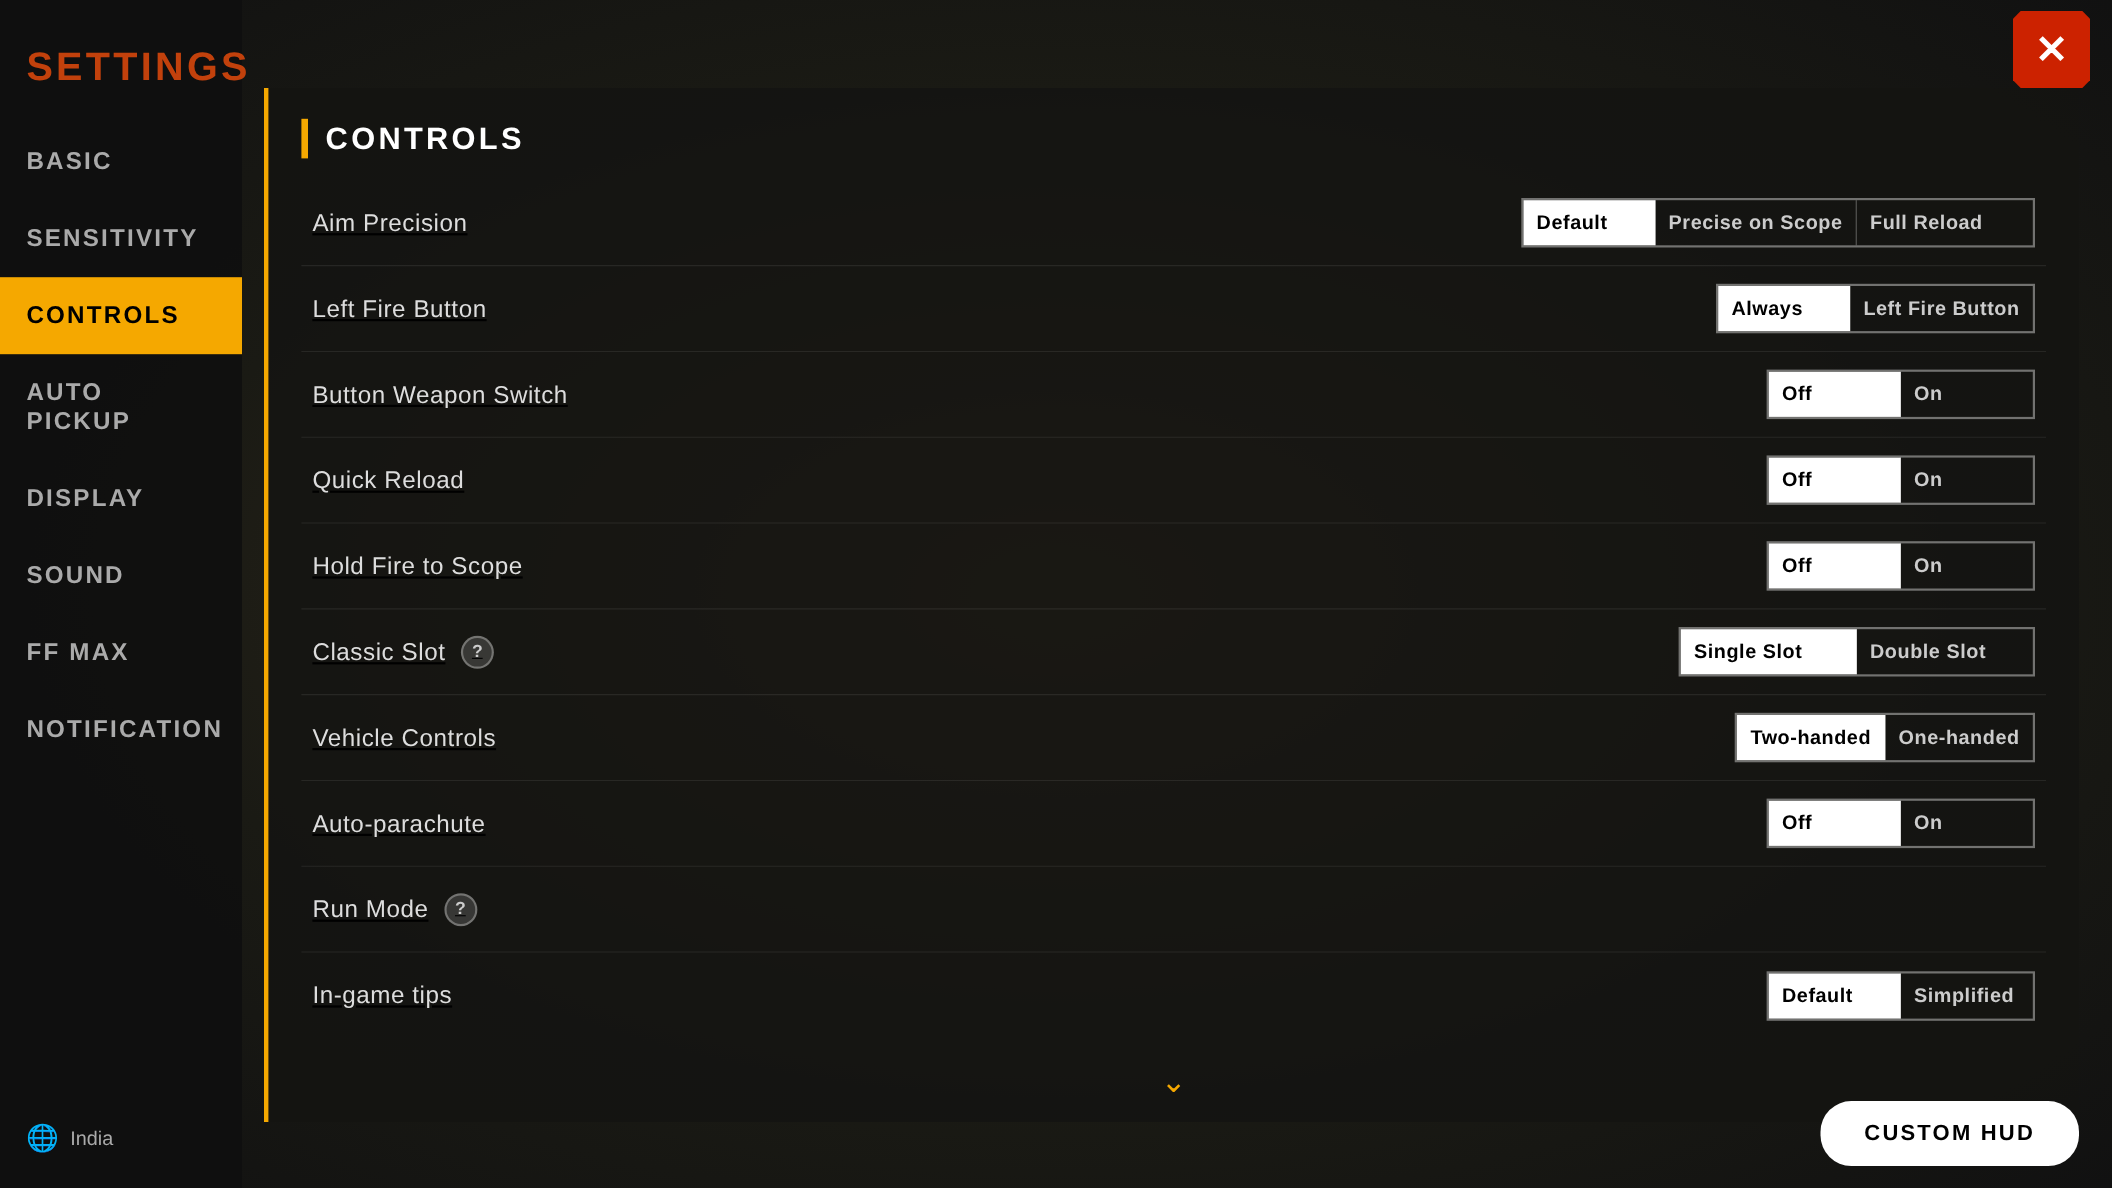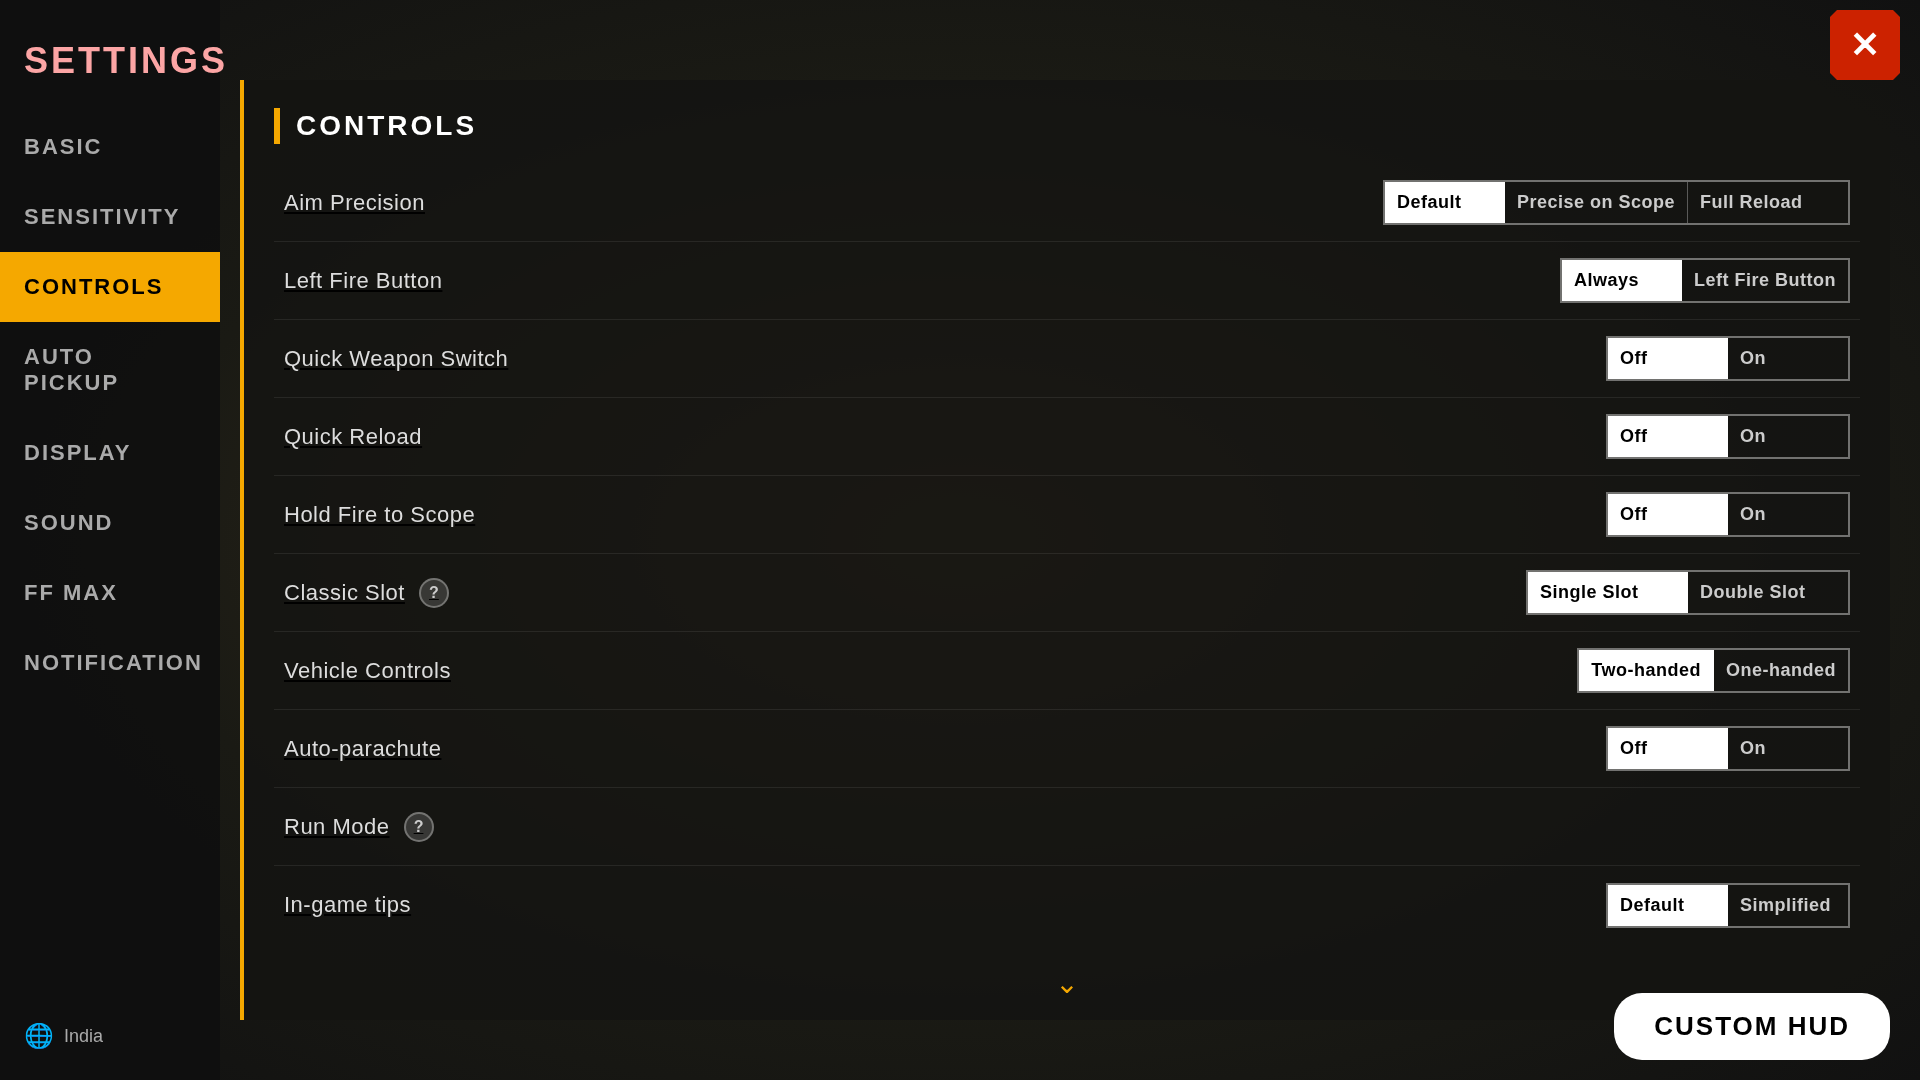--- a/index.html
+++ b/index.html
@@ -28,21 +28,21 @@
       width: 220px;
       height: 1080px;
       background: rgba(15,15,15,0.92);
       z-index: 10;
       display: flex;
       flex-direction: column;
       padding-top: 20px;
     }
 
     .sidebar-title {
-      color: #fca5a5;
+      color: #c2410c;
       font-size: 36px;
       font-weight: 900;
       letter-spacing: 3px;
       padding: 20px 24px 30px 24px;
       text-transform: uppercase;
     }
 
     .sidebar-item {
       padding: 22px 24px;
       color: #aaa;
@@ -219,21 +219,21 @@
       font-size: 28px;
     }
 
     
     .custom-hud-btn {
       position: absolute;
       bottom: 20px;
       right: 30px;
       background: #fff;
       color: #000;
-      font-size: 26px;
+      font-size: 20px;
       font-weight: 900;
       letter-spacing: 2px;
       padding: 18px 40px;
       cursor: pointer;
       z-index: 20;
       text-transform: uppercase;
       border-radius: 28px;
     }
   </style>
 </head>
@@ -284,21 +284,21 @@
         <div class="setting-label-group">
           <span class="setting-label">Left Fire Button</span>
         </div>
         <div class="toggle-group">
           <div class="toggle-btn active">Always</div>
           <div class="toggle-btn wide">Left Fire Button</div>
         </div>
       </div>
       <div class="setting-row">
         <div class="setting-label-group">
-          <span class="setting-label">Quick Weapon Switch</span>
+          <span class="setting-label">Button Weapon Switch</span>
         </div>
         <div class="toggle-group">
           <div class="toggle-btn active">Off</div>
           <div class="toggle-btn">On</div>
         </div>
       </div>
       <div class="setting-row">
         <div class="setting-label-group">
           <span class="setting-label">Quick Reload</span>
         </div>

